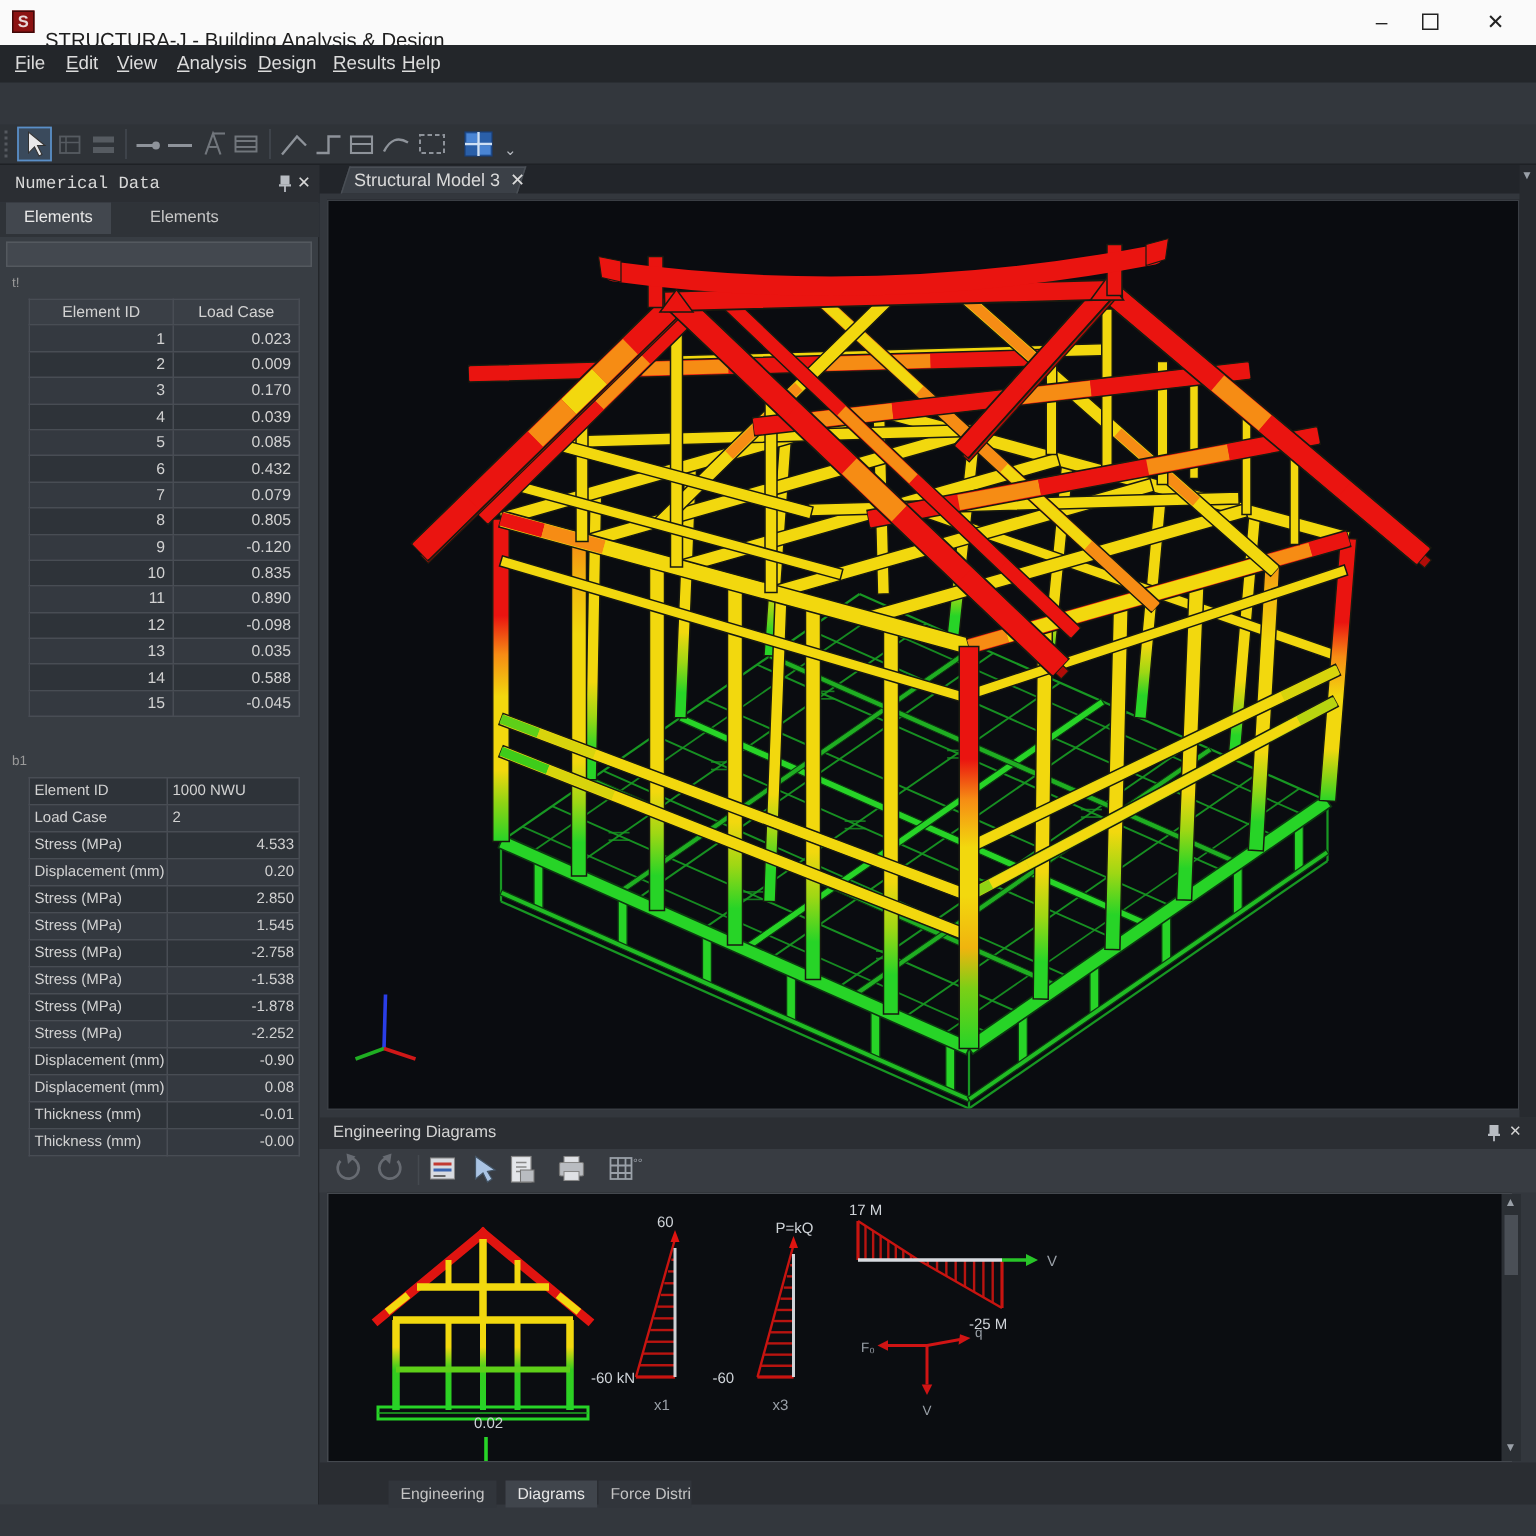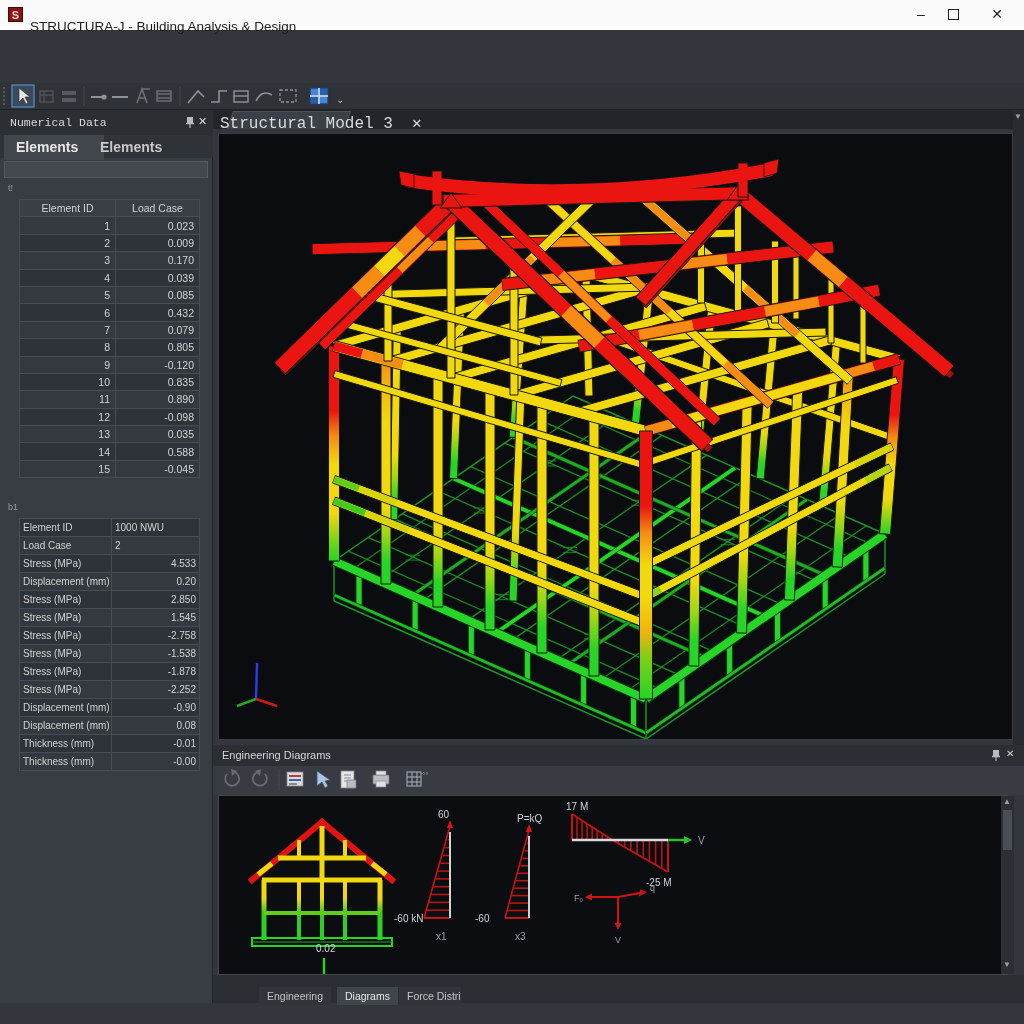--- a/index.html
+++ b/index.html
@@ -15,32 +15,32 @@
   #menubar{left:0;top:30px;width:1024px;height:25px;background:#23262a;color:#dcdcdc;font-size:12.5px;}
   #menubar span{position:absolute;top:5px;}
   #menubar u{text-decoration:underline;}
   
   #tb1{left:0;top:55px;width:1024px;height:28px;background:#2f3338;border-bottom:1px solid #26292d;margin-top:40px;}
   #tb2{left:0;top:83px;width:1024px;height:27px;background:#2f3338;border-bottom:1px solid #1e2125;}
   
   #lpanel{left:0;top:110px;width:213px;height:893px;background:#383d43;border-right:1px solid #23262a;}
   #lphead{left:0;top:0;width:213px;height:25px;background:#2b2e33;color:#d8d8d8;font-size:11.5px;}
   .ltabs{left:0;top:25px;width:213px;height:23px;background:#2f3338;}
-  .ltab{font-size:14px;color:#c8c8c8;padding:4px 26px 5px 12px;position:absolute;top:0;font-weight:bold;}
+  .ltab{font-size:11px;color:#c8c8c8;padding:4px 12px 5px 12px;position:absolute;top:0;}
   .ltab.act{background:#42474e;color:#e8e8e8;}
   #lfilter{left:4px;top:51px;width:204px;height:17px;background:#43484f;border:1px solid #54595f;}
   table.dt{border-collapse:collapse;font-size:10.5px;color:#d2d2d2;position:absolute;background:#2e3339;table-layout:fixed;}
   table.dt td,table.dt th{border:1px solid #484d54;padding:0 5px;font-weight:normal;height:17.4px;overflow:hidden;white-space:nowrap;}
   table.dt td.r{text-align:right;}
   table.dt tr:nth-child(even) td{background:#343940;}
   #table2 td{height:18px;font-size:10px;padding:0 3px;}
   
   #vptabs{left:213px;top:110px;width:811px;height:19px;background:#22252a;}
   #vtab{left:230px;top:111px;width:118px;height:18px;background:#3b4047;color:#d8d8d8;font-size:10.5px;transform:skewX(-18deg);border:1px solid #4a4f56;border-bottom:none;}
-  #vtabtext{left:220px;top:113px;font-size:16px;color:#dadada;font-family:Liberation Mono, monospace;}
+  #vtabtext{left:236px;top:113px;font-size:12px;color:#dadada;}
   #vpinner{left:218px;top:133px;width:795px;height:607px;background:#0a0c10;border:1px solid #3a3e44;}
   #bphead{left:213px;top:745px;width:811px;height:21px;background:#2b2e33;color:#d4d4d4;font-size:11px;}
   #bptools{left:213px;top:766px;width:811px;height:29px;background:#383c42;}
   #bcanvas{left:218px;top:795px;width:790px;height:180px;background:#0b0d11;border:1px solid #44484e;}
   #bscroll{left:1001px;top:796px;width:13px;height:178px;background:#2b2f34;}
   
   #btabs{left:213px;top:975px;width:811px;height:28px;background:#2a2d32;}
   .btab{position:absolute;font-size:10.5px;color:#c4c4c4;padding:3px 8px;top:12px;background:#31353b;white-space:nowrap;overflow:hidden;margin-left:41px;}
   .btab.act{background:#40454c;color:#e6e6e6;}
   
@@ -51,20 +51,29 @@
 <div id="app">
 
   <div id="titlebar" class="abs">
     <div class="ticon abs">S</div>
     <div class="ttext abs">STRUCTURA-J - Building Analysis &amp; Design</div>
     <div class="winbtn abs" style="left:912px;">–</div>
     <div class="abs" style="left:948px;top:9px;width:11px;height:11px;border:1.6px solid #222;"></div>
     <div class="winbtn abs" style="left:988px;">✕</div>
   </div>
 
+  <div id="menubar" class="abs">
+    <span style="left:10px;"><u>F</u>ile</span>
+    <span style="left:44px;"><u>E</u>dit</span>
+    <span style="left:78px;"><u>V</u>iew</span>
+    <span style="left:118px;"><u>A</u>nalysis</span>
+    <span style="left:172px;"><u>D</u>esign</span>
+    <span style="left:222px;"><u>R</u>esults</span>
+    <span style="left:268px;"><u>H</u>elp</span>
+  </div>
 
   <div id="tb1" class="abs"><svg id="tb1svg" width="1024" height="28">
         <g fill="#55595f">
           <rect x="3" y="5" width="2" height="2"></rect>
           <rect x="3" y="9" width="2" height="2"></rect>
           <rect x="3" y="13" width="2" height="2"></rect>
           <rect x="3" y="17" width="2" height="2"></rect>
           <rect x="3" y="21" width="2" height="2"></rect>
         </g>
         <g>

